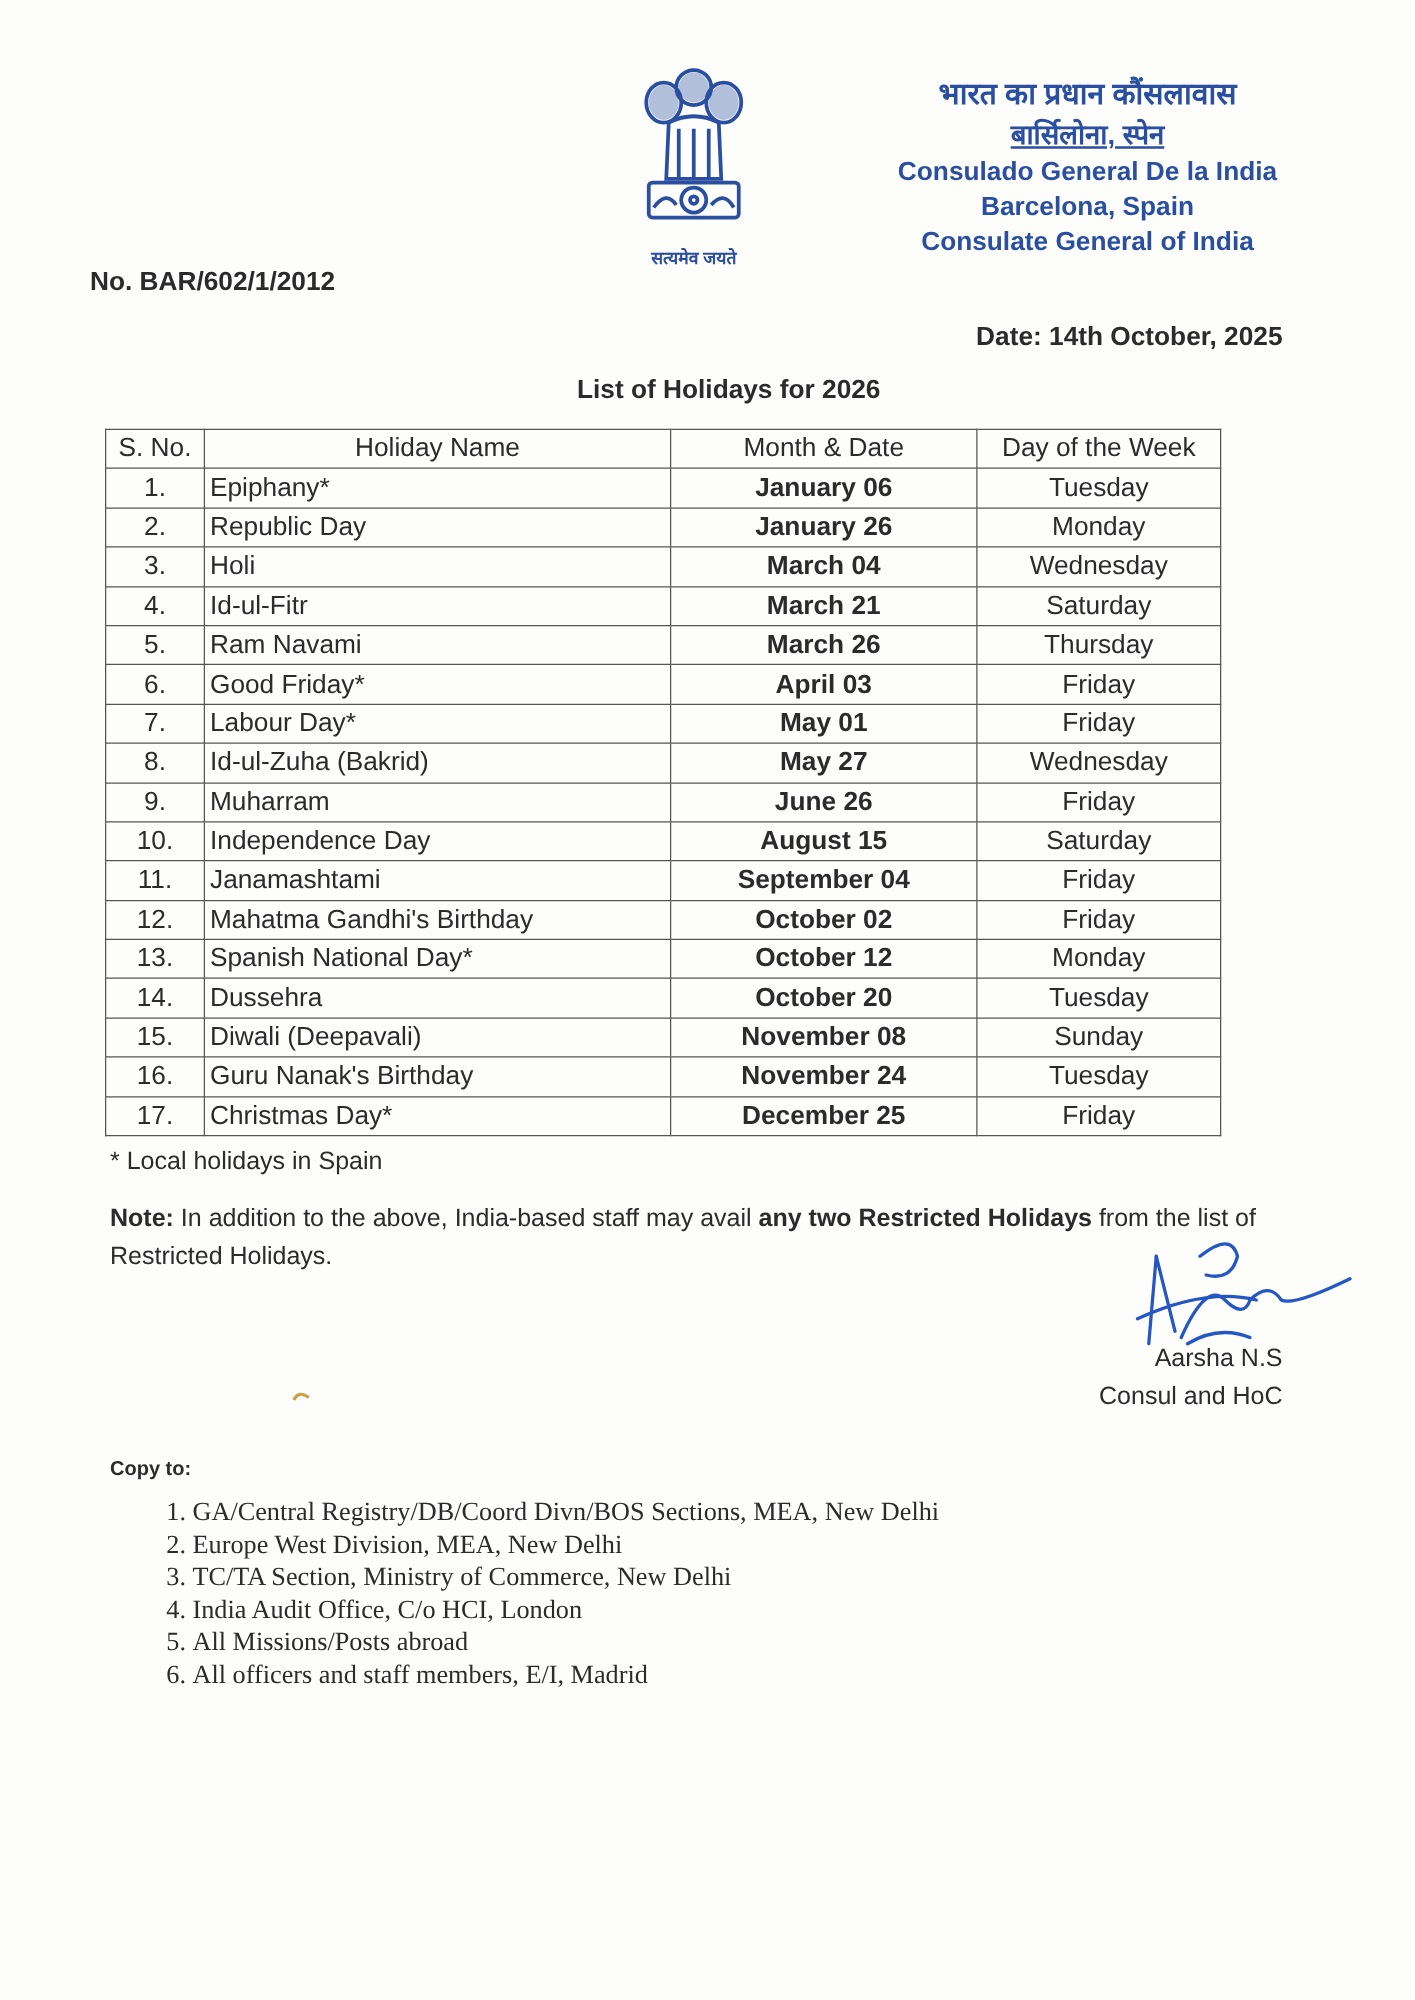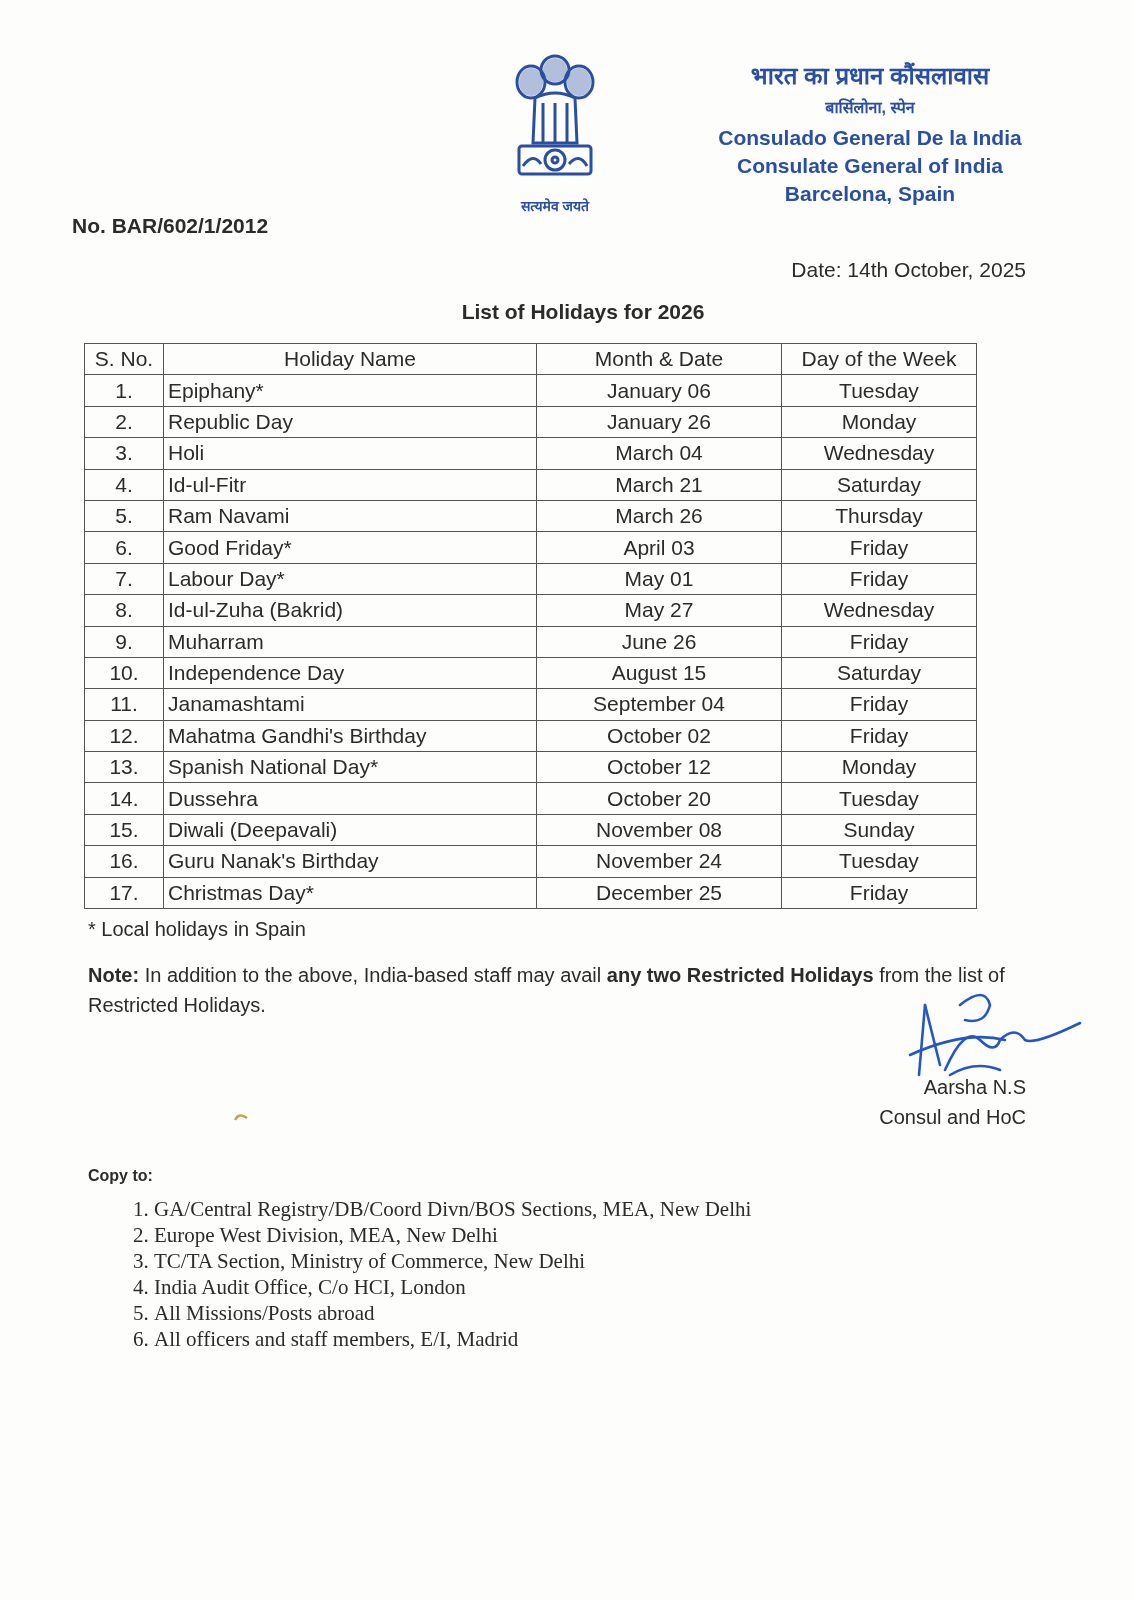--- a/index.html
+++ b/index.html
@@ -5,24 +5,24 @@
   html, body { margin: 0; padding: 0; }
   body {
     width: 1132px; height: 1600px; background: #fdfdfc; position: relative;
     font-family: "Liberation Sans", sans-serif; color: #222; overflow: hidden;
   }
   .abs { position: absolute; }
   .emblem { left: 505px; top: 48px; width: 100px; height: 140px; }
   .motto { left: 492px; top: 196px; width: 126px; text-align: center; font-size: 14px; color: #2a4ea0; font-weight: bold; }
   .header-right { left: 700px; top: 60px; width: 340px; text-align: center; color: #2a4ea0; font-weight: bold; }
   .hindi1 { font-size: 24px; line-height: 32px; }
-  .hindi2 { font-size: 16px; line-height: 32px; }
+  .hindi2 { font-size: 22px; line-height: 32px; text-decoration: underline; }
   .eng { font-size: 21px; line-height: 28px; }
   .ref { left: 72px; top: 214px; font-size: 21px; font-weight: bold; color: #2b2b2b; }
-  .date { right: 106px; top: 258px; font-size: 21px; font-weight: normal; color: #2b2b2b; }
+  .date { right: 106px; top: 258px; font-size: 21px; font-weight: bold; color: #2b2b2b; }
   .title { left: 12px; width: 1132px; top: 300px; text-align: center; font-size: 21px; font-weight: bold; color: #2b2b2b; padding-left: 10px; box-sizing: border-box; }
   table.hol {
     position: absolute; left: 84px; top: 343px; border-collapse: collapse;
     font-size: 21px; color: #2b2b2b;
   }
   table.hol th, table.hol td { border: 1.5px solid #555; height: 30.4px; padding: 0 4px; }
   table.hol th { font-weight: normal; text-align: center; }
   table.hol td.sno { text-align: center; width: 70px; }
   table.hol td.name { text-align: left; width: 364px; }
   table.hol td.date { text-align: center; width: 236px; }
@@ -64,22 +64,22 @@
     <ellipse cx="26" cy="34" rx="12" ry="14"></ellipse>
     <ellipse cx="74" cy="34" rx="12" ry="14"></ellipse>
   </g>
 </svg>
 <div class="abs motto">सत्यमेव जयते</div>
 
 <div class="abs header-right">
   <div class="hindi1">भारत का प्रधान कौंसलावास</div>
   <div class="hindi2">बार्सिलोना, स्पेन</div>
   <div class="eng">Consulado General De la India</div>
+  <div class="eng">Barcelona, Spain</div>
   <div class="eng">Consulate General of India</div>
-  <div class="eng">Barcelona, Spain</div>
 </div>
 
 <div class="abs ref">No. BAR/602/1/2012</div>
 <div class="abs date">Date: 14th October, 2025</div>
 <div class="abs title">List of Holidays for 2026</div>
 
 <table class="hol">
   <thead>
     <tr>
       <th>S. No.</th>

